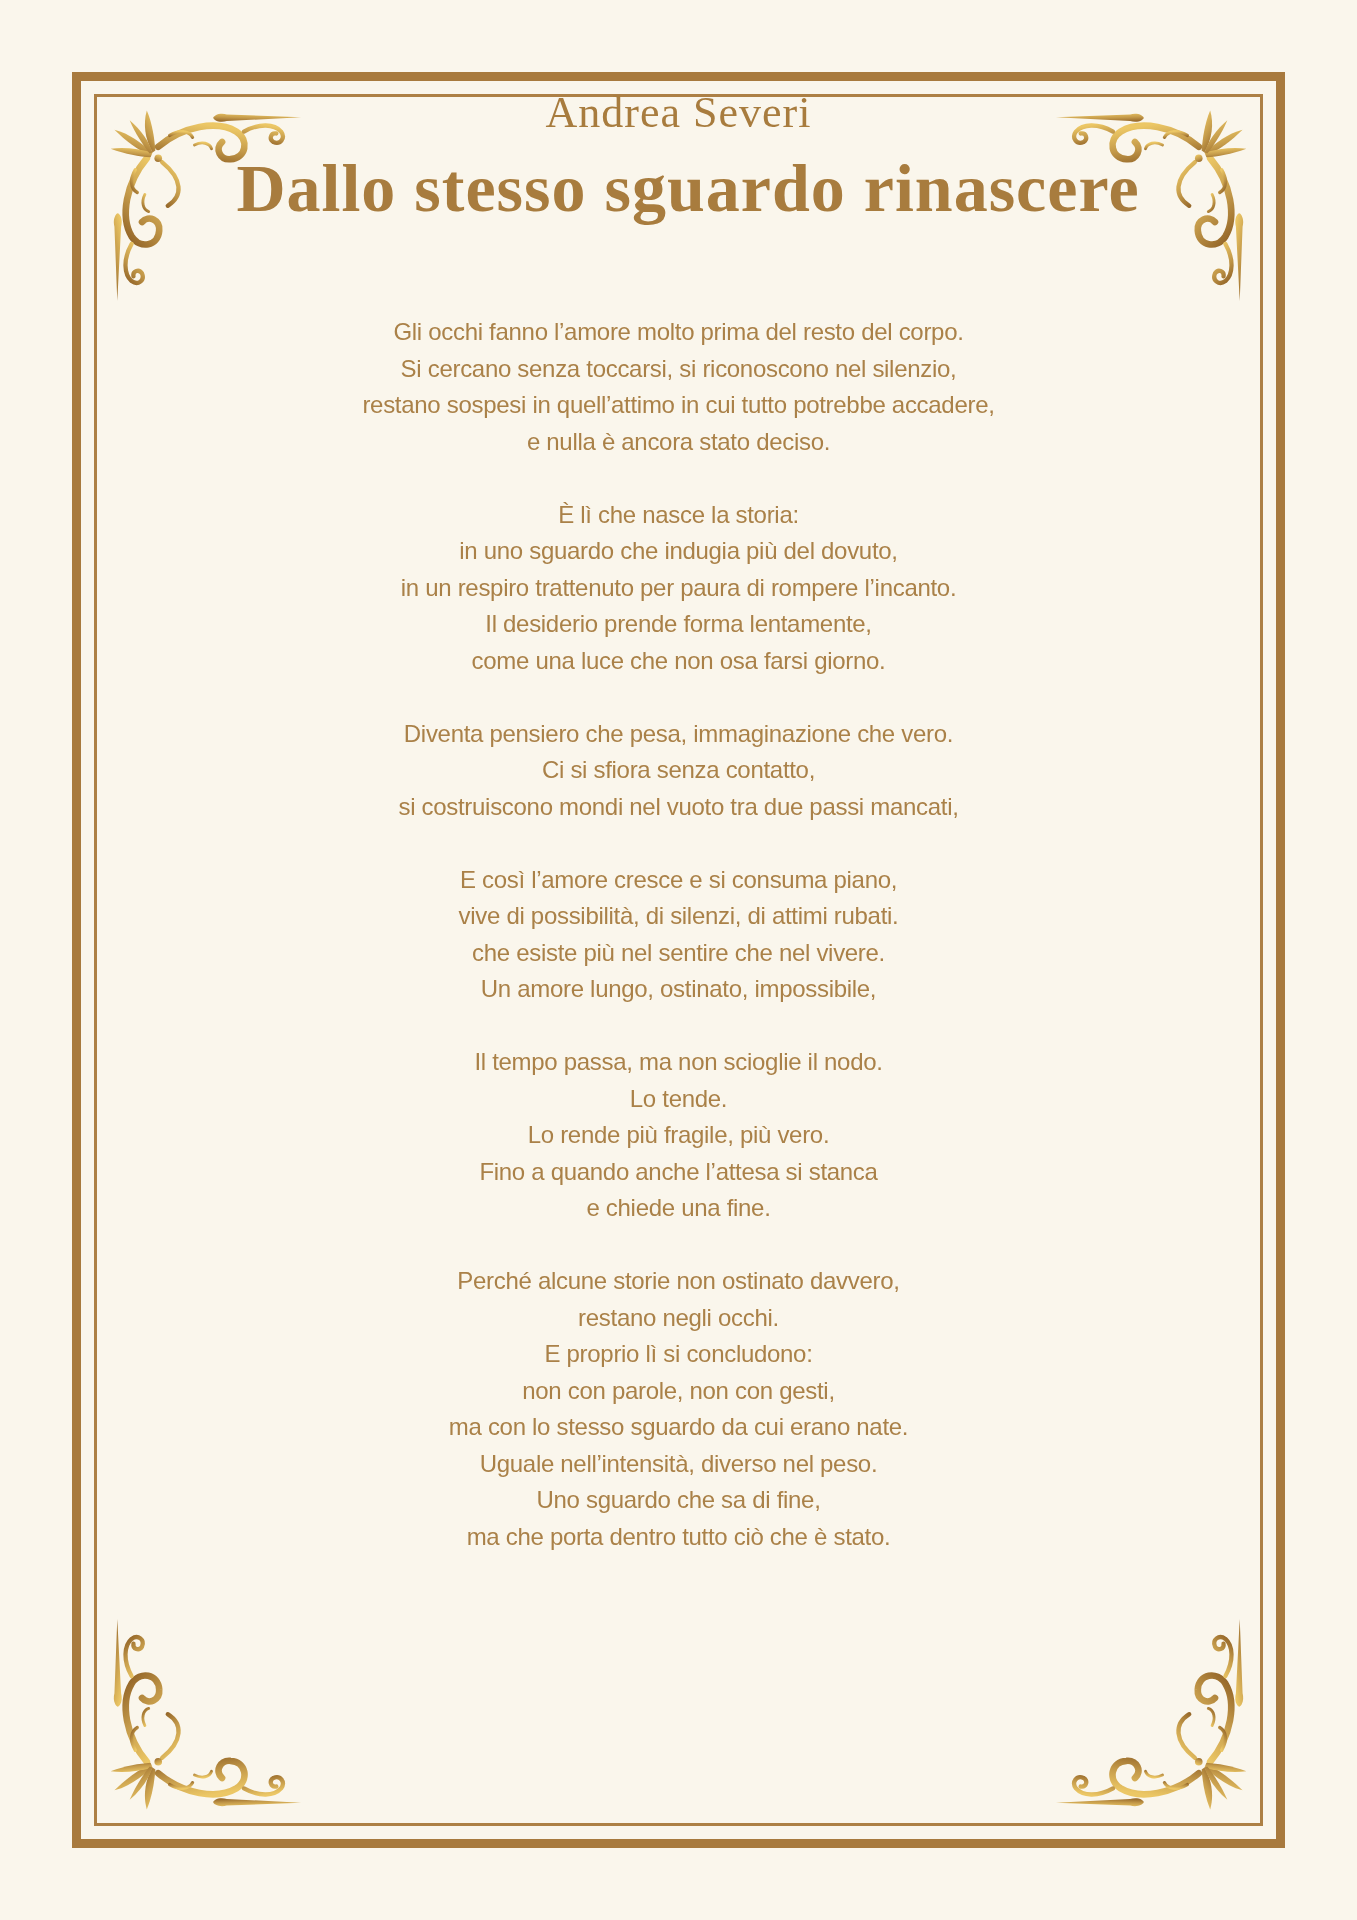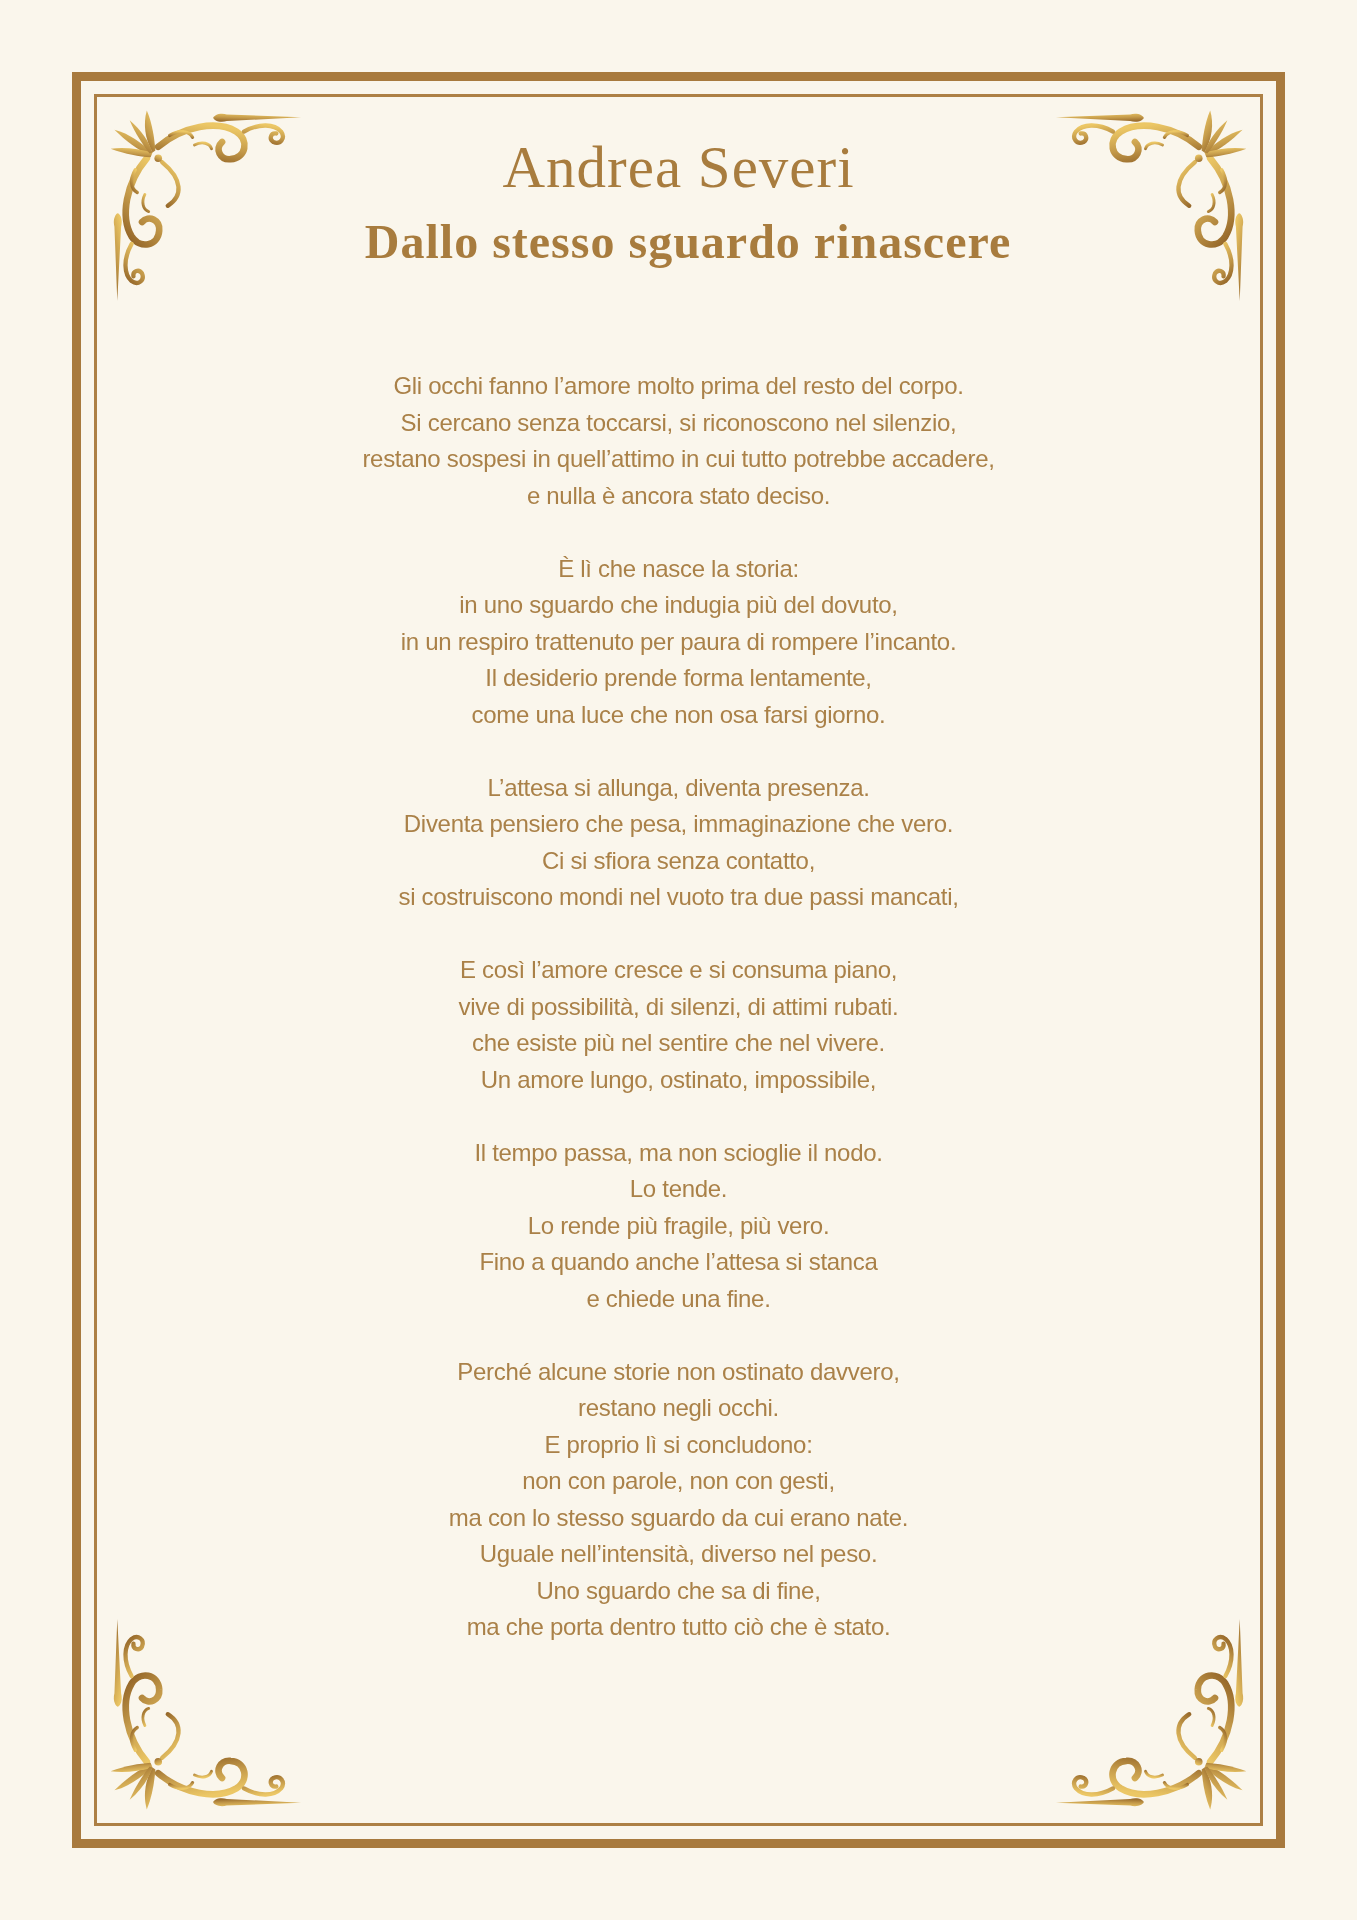--- a/index.html
+++ b/index.html
@@ -38,30 +38,29 @@
   .corner.tl{top:103px;left:103px;}
   .corner.tr{top:103px;right:103px;transform:scaleX(-1);}
   .corner.bl{bottom:103px;left:103px;transform:scaleY(-1);}
   .corner.br{bottom:103px;right:103px;transform:scale(-1,-1);}
   .content{
     position:absolute;
     left:0;right:0;top:0;
     text-align:center;
   }
   .author{
-    padding-top:108px;
-    font-size:59px;
+    padding-top:82px;
+    font-size:44px;
     line-height:62px;
     color:var(--title);
     letter-spacing:1px;
-    margin-top:28px;
   }
   .poem-title{
     margin-top:8px;
-    font-size:48px;
+    font-size:68px;
     line-height:72px;
     font-weight:bold;
     color:var(--title);
     letter-spacing:1px;
     margin-left:19px;
   }
   .poem-body{
     margin-top:90px;
     font-family:"Liberation Sans", sans-serif;
     font-size:24px;
@@ -139,21 +138,20 @@
         <span class="line">e nulla è ancora stato deciso.</span>
       </p>
       <p class="stanza">
         <span class="line">È lì che nasce la storia:</span>
         <span class="line">in uno sguardo che indugia più del dovuto,</span>
         <span class="line">in un respiro trattenuto per paura di rompere l’incanto.</span>
         <span class="line">Il desiderio prende forma lentamente,</span>
         <span class="line">come una luce che non osa farsi giorno.</span>
       </p>
       <p class="stanza">
-        <span class="line">L’attesa si allunga, diventa presenza.</span>
         <span class="line">Diventa pensiero che pesa, immaginazione che vero.</span>
         <span class="line">Ci si sfiora senza contatto,</span>
         <span class="line">si costruiscono mondi nel vuoto tra due passi mancati,</span>
       </p>
       <p class="stanza">
         <span class="line">E così l’amore cresce e si consuma piano,</span>
         <span class="line">vive di possibilità, di silenzi, di attimi rubati.</span>
         <span class="line">che esiste più nel sentire che nel vivere.</span>
         <span class="line">Un amore lungo, ostinato, impossibile,</span>
       </p>

